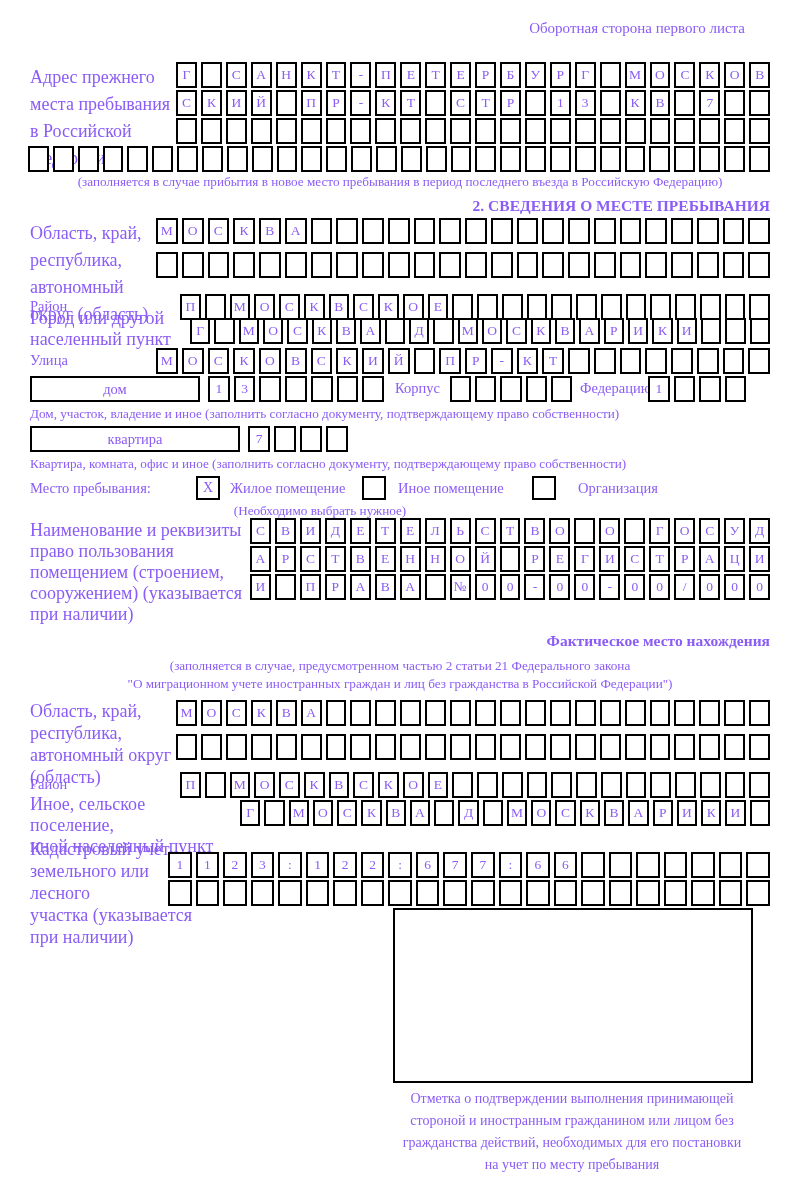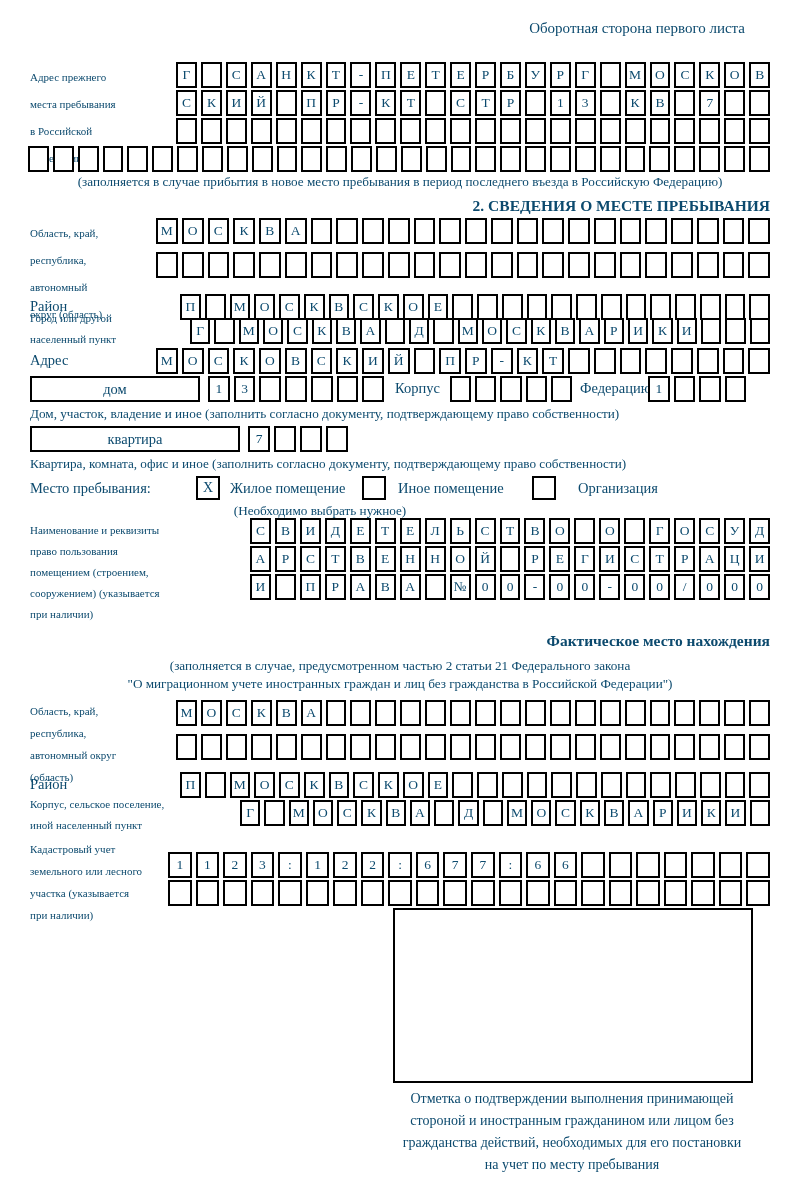--- a/index.html
+++ b/index.html
@@ -1,24 +1,24 @@
 <!DOCTYPE html>
 <html><head>
 <meta charset="utf-8">
 <style>
   html,body{margin:0;padding:0;background:#fff;}
   #page{
     position:relative;width:800px;height:1180px;background:#ffffff;
-    font-family:"Liberation Serif","DejaVu Serif",serif;color:#0c4a6e;
+    font-family:"Liberation Serif","DejaVu Serif",serif;color:#8b5cf6;
     overflow:hidden;
   }
   .abs{position:absolute;}
   .hdr-note{font-size:15px;text-align:right;}
   .lbl{font-size:14.5px;line-height:1.0;}
-  .lbl-lines div{font-size:11px;}
+  .lbl-lines div{font-size:18px;}
   .cellrow{display:flex;gap:4px;height:26px;}
   .cell{
     flex:1;border:2px solid #000;background:#fff;height:22px;
     font-size:13.5px;text-align:center;line-height:22px;overflow:hidden;
   }
   .widebox{
     border:2px solid #000;height:22px;background:#fff;
     font-size:14.5px;text-align:center;line-height:22px;
   }
   .caption{font-size:13.2px;}
@@ -269,21 +269,21 @@
       <span class="cell">А</span>
       <span class="cell">Р</span>
       <span class="cell">И</span>
       <span class="cell">К</span>
       <span class="cell">И</span>
       <span class="cell"></span>
       <span class="cell"></span>
       <span class="cell"></span>
     </div>
 
-  <div class="abs lbl" style="left:30px;top:353px;">Адрес</div>
+  <div class="abs lbl" style="left:30px;top:353px;">Улица</div>
   <div class="abs cellrow" style="left:156px;top:348px;width:614px;">
       <span class="cell">М</span>
       <span class="cell">О</span>
       <span class="cell">С</span>
       <span class="cell">К</span>
       <span class="cell">О</span>
       <span class="cell">В</span>
       <span class="cell">С</span>
       <span class="cell">К</span>
       <span class="cell">И</span>
@@ -511,21 +511,21 @@
       <span class="cell"></span>
       <span class="cell"></span>
       <span class="cell"></span>
       <span class="cell"></span>
       <span class="cell"></span>
       <span class="cell"></span>
       <span class="cell"></span>
     </div>
 
   <div class="abs lbl-lines" style="left:30px;top:794px;width:200px;line-height:21px;">
-    <div>Корпус, сельское поселение,</div>
+    <div>Иное, сельское поселение,</div>
     <div>иной населенный пункт</div>
   </div>
   <div class="abs cellrow" style="left:240px;top:800px;width:530px;">
       <span class="cell">Г</span>
       <span class="cell"></span>
       <span class="cell">М</span>
       <span class="cell">О</span>
       <span class="cell">С</span>
       <span class="cell">К</span>
       <span class="cell">В</span>

